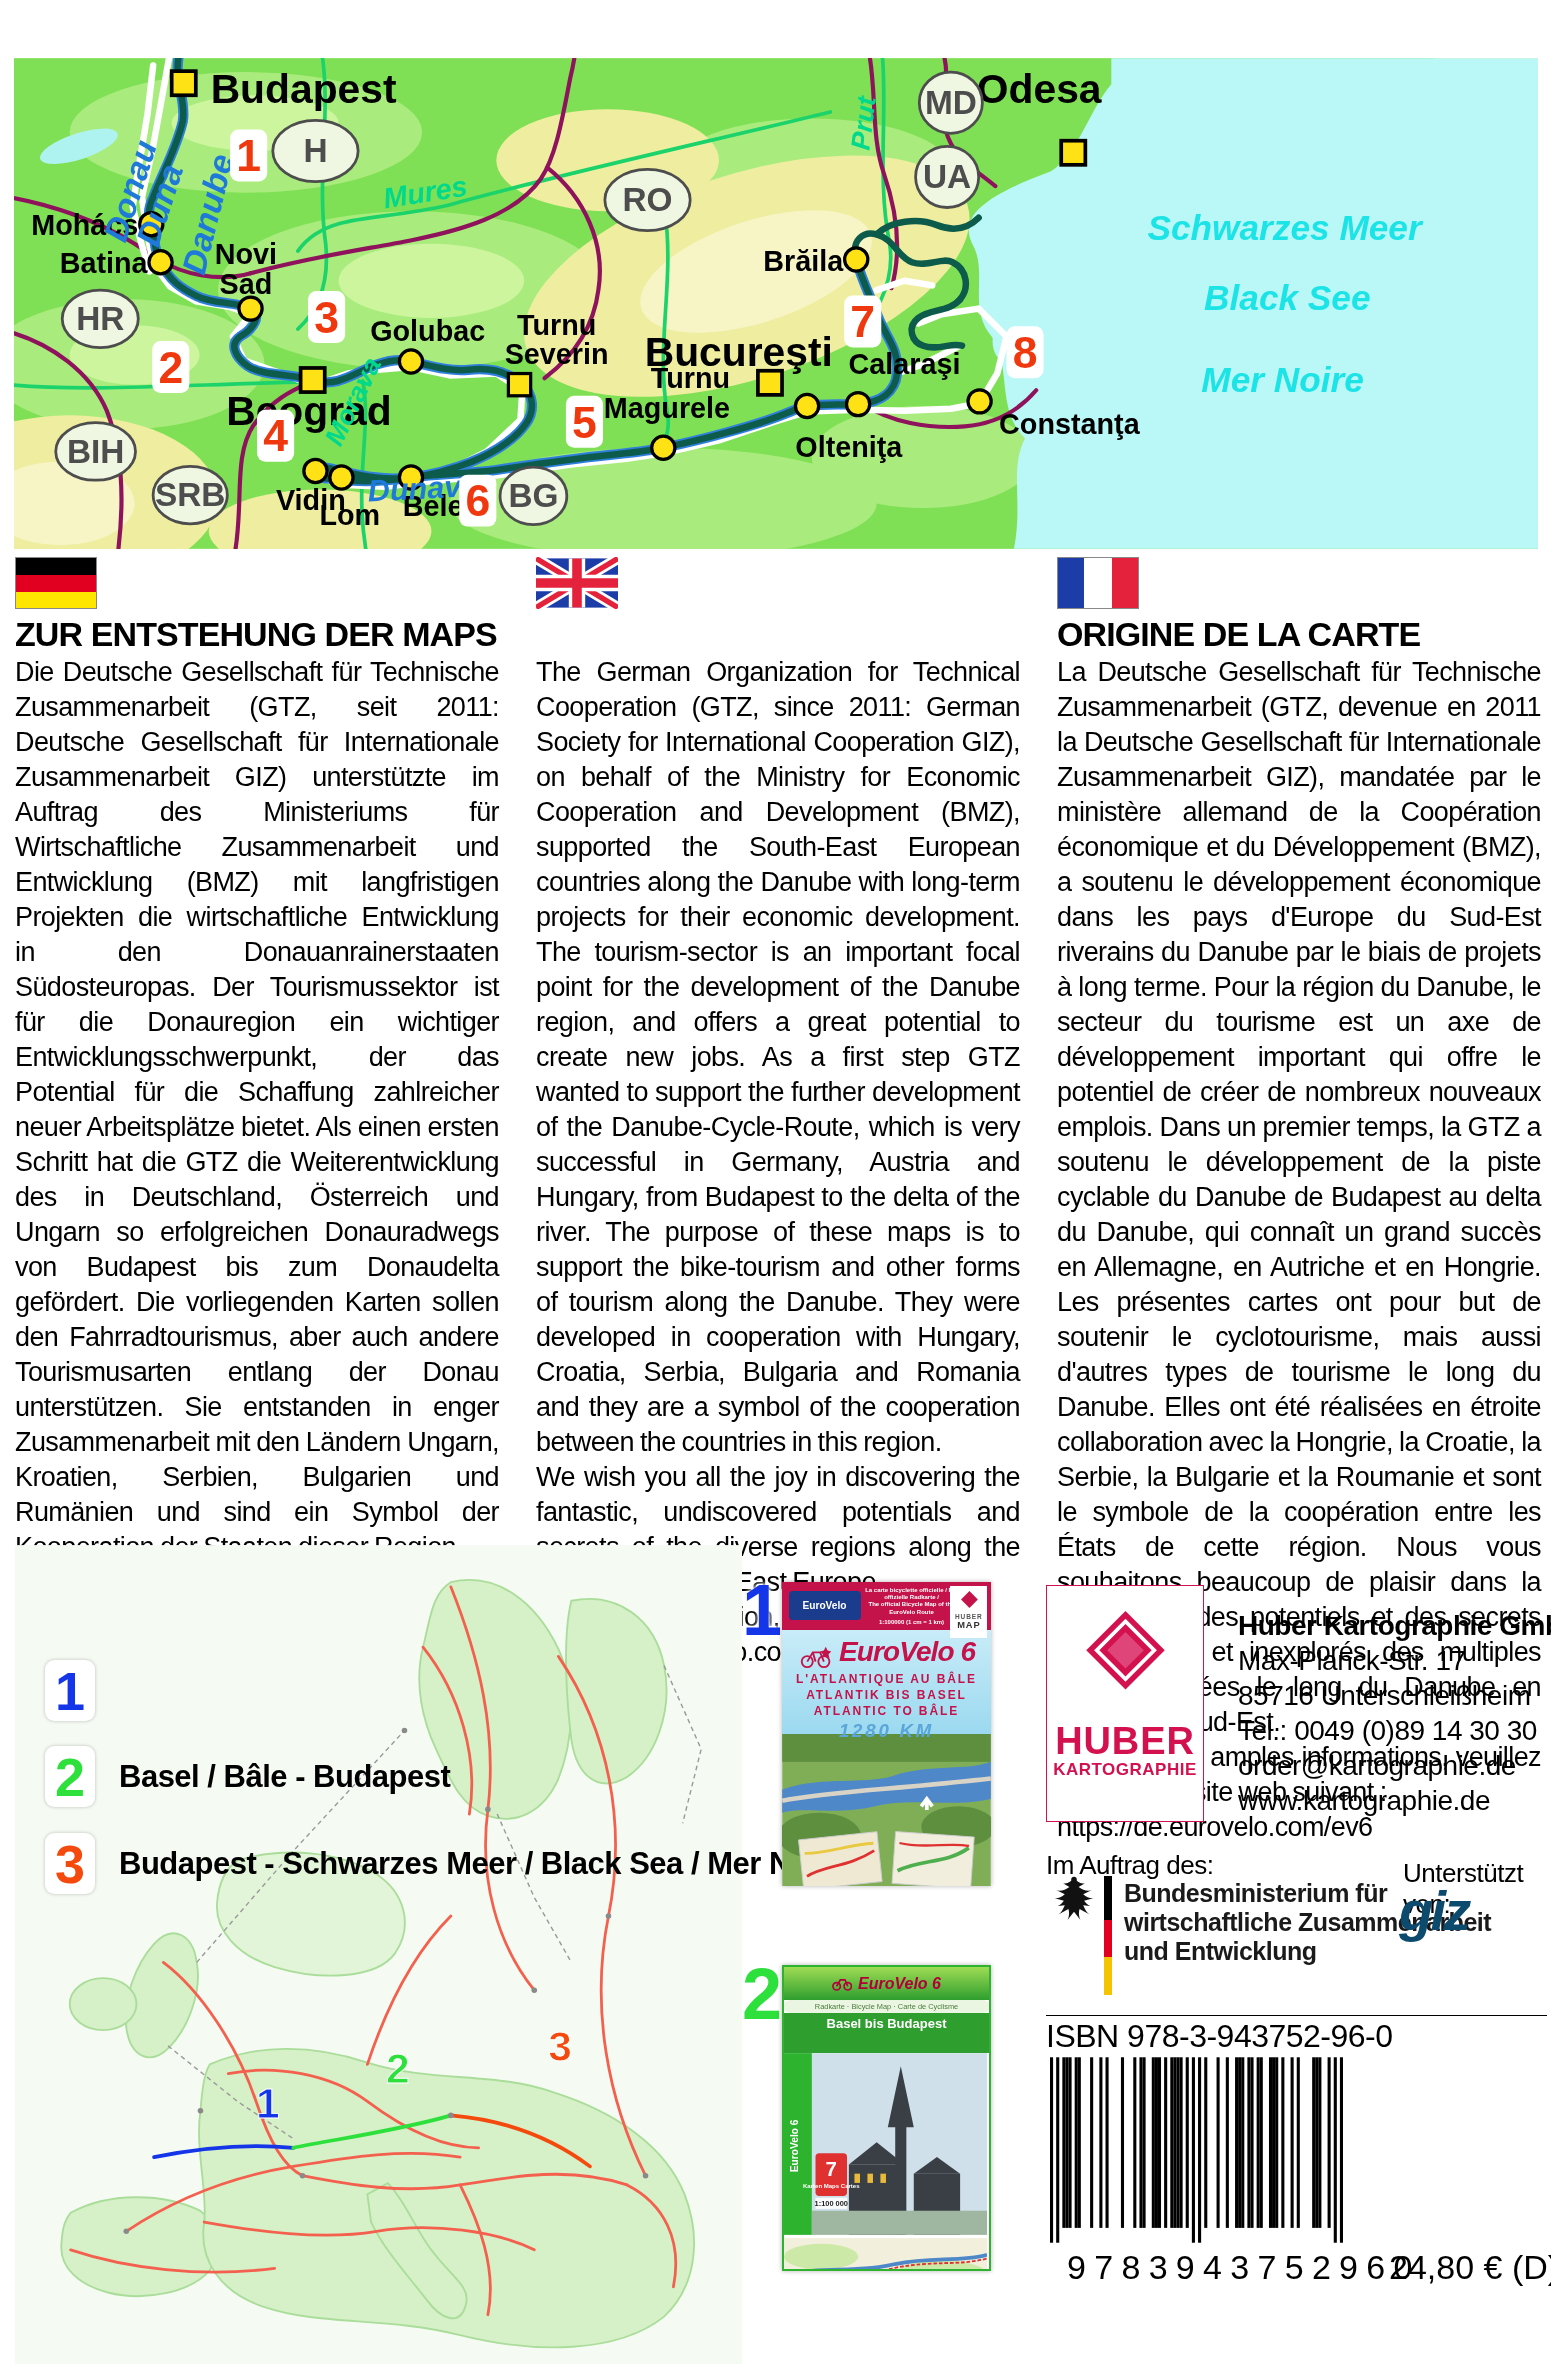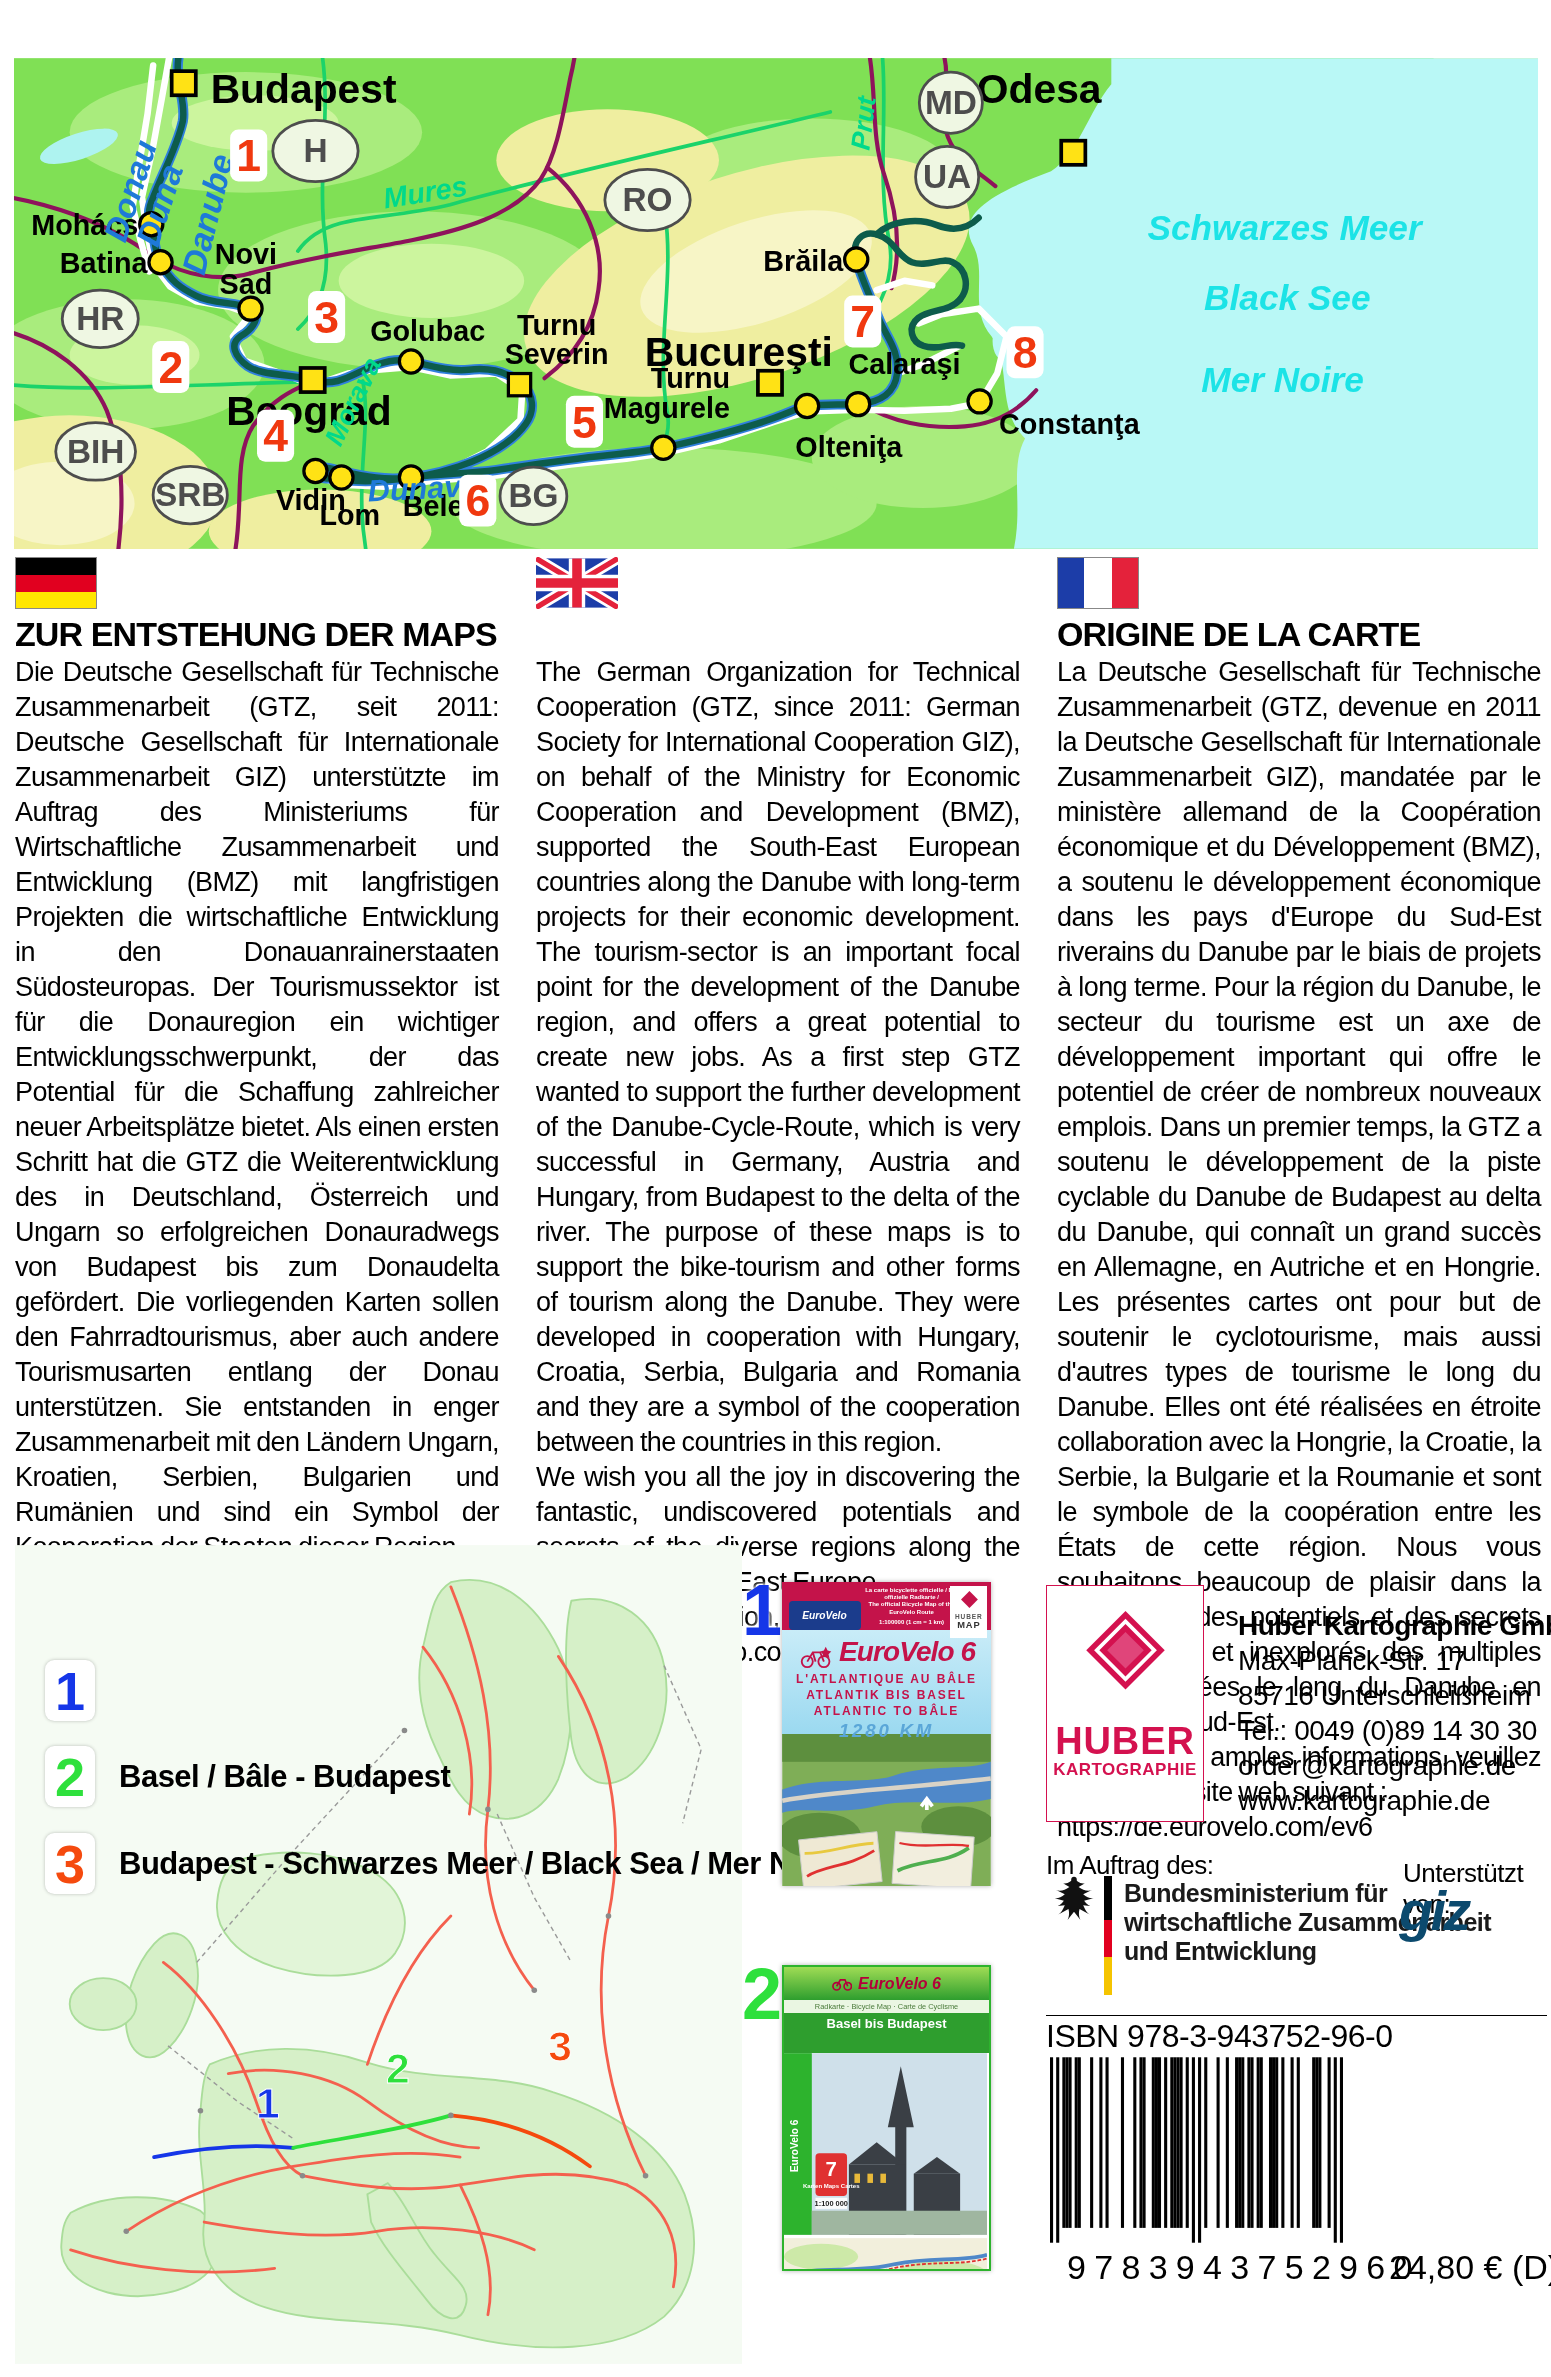--- a/index.html
+++ b/index.html
@@ -309,22 +309,22 @@
       <div class="leg-row" style="top: 173px; left: 0px;">
         <div class="leg-num" style="color: rgb(245, 74, 14);">3</div>
         <div class="leg-text">Budapest - Schwarzes Meer / Black Sea / Mer Noire</div>
       </div>
     </div>
 
   <div class="abs cover-num" style="left:742px;top:1569px;color:#1536e8;">1</div>
   <div class="abs cover" style="left:782px;top:1582px;width:209px;height:304px;">
     
     <div style="position:relative;height:48px;background:#c4134a;">
-      <div style="position:absolute;left:6.5px;top:19px;width:72px;height:29px;background:#1b3c8c;border-radius:3.7px;
-                  color:#fff;font-size:10.2px;font-weight:700;display:flex;align-items:center;justify-content:center;font-style:italic;">
+      <div style="position:absolute;left:6.5px;top:9px;width:72px;height:29px;background:#1b3c8c;border-radius:3.7px;
+                  color:#fff;font-size:10.2px;font-weight:700;display:flex;align-items:center;justify-content:center;">
         <span>EuroVelo</span>
       </div>
       <div style="position:absolute;left:83px;top:4.6px;width:93px;color:#fff;font-size:6px;line-height:7.4px;font-weight:700;text-align:center;">
         <div>La carte bicyclette officielle / Die offizielle Radkarte /</div>
         <div>The official Bicycle Map of the EuroVelo Route</div>
         <div style="margin-top:2.8px;">1:100000 (1 cm = 1 km)</div>
       </div>
       <div style="position:absolute;right:3.7px;top:3.7px;width:37px;height:52px;background:#fff;text-align:center;z-index:2;">
         <svg width="22" height="22" style="margin-top:2.8px;" viewBox="0 0 24 24">
             <rect x="6" y="6" width="13" height="13" transform="rotate(45 12.5 12.5)" fill="#c4134a"></rect>
@@ -376,21 +376,21 @@
   <div class="abs cover-num" style="left:742px;top:1953px;color:#2ee03c;">2</div>
   <div class="abs cover" style="left:782px;top:1965px;width:209px;height:306px;border:2.8px solid #2db32d;box-sizing:border-box;">
     <div style="height:33px;background:linear-gradient(#9fdc55,#2e9e2e);display:flex;align-items:center;justify-content:center;gap:5.6px;">
       <svg width="20.4" height="15" viewBox="0 0 22 16">
         <circle cx="5" cy="11" r="4" fill="none" stroke="#b3003a" stroke-width="1.8"></circle>
         <circle cx="17" cy="11" r="4" fill="none" stroke="#b3003a" stroke-width="1.8"></circle>
         <path d="M5,11 L9,4 14,4 17,11" stroke="#b3003a" stroke-width="1.8" fill="none"></path>
       </svg>
       <span style="font-size:16px;font-weight:700;font-style:italic;color:#b3003a;">EuroVelo 6</span>
     </div>
-    <div style="height:13px;background:#eaf6e2;color:#4a7a3a;font-size:7.4px;text-align:center;line-height:13px;">Radkarte · Bicycle Map · Carte de Cyclisme</div>
+    <div style="height:13px;background:#eaf6e2;color:#4a7a3a;font-size:7.4px;text-align:center;line-height:13px;border-radius:6px;">Radkarte · Bicycle Map · Carte de Cyclisme</div>
     <div style="height:40px;background:#2e9e2e;color:#fff;font-size:13px;font-weight:700;text-align:center;line-height:22px;">Basel bis Budapest</div>
     
     <svg width="203" height="182" viewBox="0 0 219 196">
       <rect width="219" height="196" fill="#cfe0ea"></rect>
       <rect width="30" height="196" fill="#2db32d"></rect>
       <text x="15" y="100" transform="rotate(-90 15 100)" text-anchor="middle" fill="#fff" font-size="11" font-weight="700">EuroVelo 6</text>
       <g fill="#3a3f45">
         <path d="M120,196 L120,80 L112,80 L126,14 L140,80 L132,80 L132,196 Z"></path>
         <rect x="70" y="120" width="60" height="76"></rect>
         <path d="M70,120 L100,96 L130,120 Z"></path>

